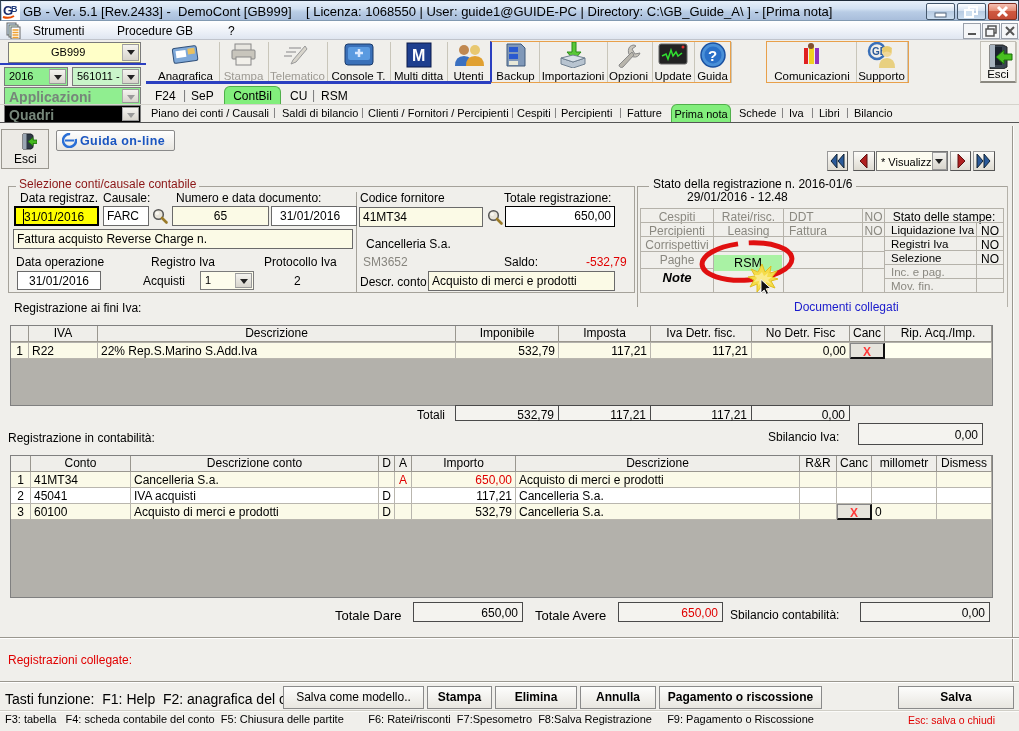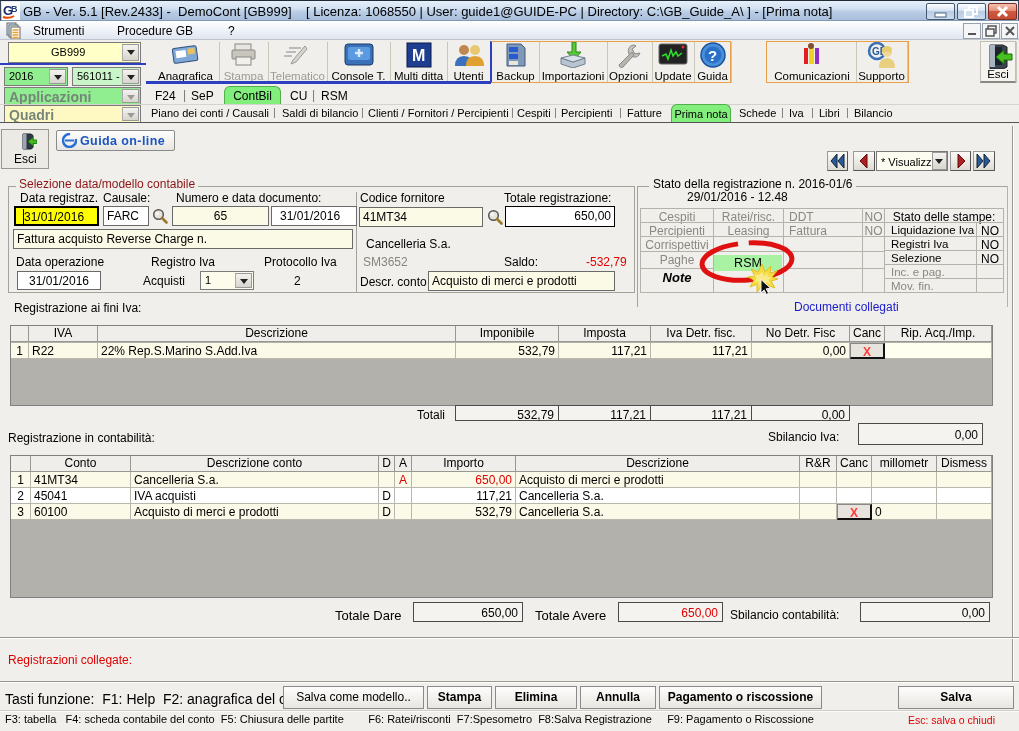--- a/index.html
+++ b/index.html
@@ -124,21 +124,21 @@
       <div class="btn"></div>
 </div>
 <div class="combo" style="left:72px; top:67px; width:69px; height:19px; background:#c9f5c9;">
   <span class="txt" style="top:2px;">561011 -</span>
       <div class="btn"></div>
 </div>
 <div class="combo" style="left:4px; top:87px; width:137px; height:18px; background:#90ee90;">
   <span class="txt" style="top:1px; font-size:14px; font-weight:bold; color:#76867a;">Applicazioni</span>
       <div class="btn dis"></div>
 </div>
-<div class="combo" style="left:4px; top:105px; width:137px; height:18px; background:#fef9c3;">
+<div class="combo" style="left:4px; top:105px; width:137px; height:18px; background:#000000;">
   <span class="txt" style="top:1px; font-size:14px; font-weight:bold; color:#76867a;">Quadri</span>
       <div class="btn dis"></div>
 </div>
 
 <div class="abs" id="toolbar">
       <div class="tbtn" style="left:6px;width:67px;">
         <svg width="34" height="26" viewBox="0 0 34 26">
           <rect x="4" y="5" width="24" height="15" rx="2" fill="#7ea8d8" stroke="#30507a" transform="rotate(-8 16 12)"></rect>
           <rect x="7" y="8" width="10" height="7" fill="#fff" transform="rotate(-8 16 12)"></rect>
           <rect x="19" y="7" width="7" height="6" fill="#e8c060" transform="rotate(-8 16 12)"></rect>
@@ -341,21 +341,21 @@
       <div style="position:absolute;left:123px;top:0;width:21px;height:20px;background:linear-gradient(#fcfbf8,#dedbd2);border:1px solid #999;border-bottom-color:#555;border-right-color:#555;"><svg width="20" height="18" viewBox="0 0 20 18">
           <path d="M7 2 L14 9 L7 16 Z" fill="#b02020" stroke="#601010"></path>
         </svg></div>
       <div style="position:absolute;left:146px;top:0;width:22px;height:20px;background:linear-gradient(#fcfbf8,#dedbd2);border:1px solid #999;border-bottom-color:#555;border-right-color:#555;"><svg width="19" height="18" viewBox="0 0 19 18">
           <path d="M3 2 L9 9 L3 16 Z" fill="#2a5a9a" stroke="#123"></path>
           <path d="M10 2 L16 9 L10 16 Z" fill="#2a5a9a" stroke="#123"></path>
         </svg></div>
     </div>
 
 <div class="gbox" style="left:8px; top:186px; width:627px; height:107px;"></div>
-<div class="glabel" style="left:16px; top:177px; font-size:12px;">Selezione data/modello contabile</div>
+<div class="glabel" style="left:16px; top:177px; font-size:12px;">Selezione conti/causale contabile</div>
 <div class="abs" style="left:356px;top:192px;width:1px;height:100px;background:#a5a29a;"></div>
 
 <span class="lbl11" style="left:20px;top:191px;">Data registraz.</span>
 <span class="lbl11" style="left:103px;top:191px;">Causale:</span>
 <span class="lbl11" style="left:176px;top:191px;">Numero e data documento:</span>
 <div class="field" style="left:14px;top:206px;width:85px;height:20px;background:#ffff00;border:2px solid #000;padding-left:8px;">31/01/2016<span style="position:absolute;left:7px;top:1px;width:1px;height:15px;background:#000;"></span></div>
 <div class="field" style="left:103px;top:206px;width:46px;height:20px;">FARC</div>
 <svg class="abs" style="left:151px;top:208px" width="18" height="18" viewBox="0 0 18 18">
   <circle cx="7.5" cy="6.5" r="4.8" fill="#e8e4da" stroke="#555" stroke-width="1.5"></circle>
   <circle cx="6.2" cy="5.2" r="1.8" fill="#f8f6f0"></circle>

